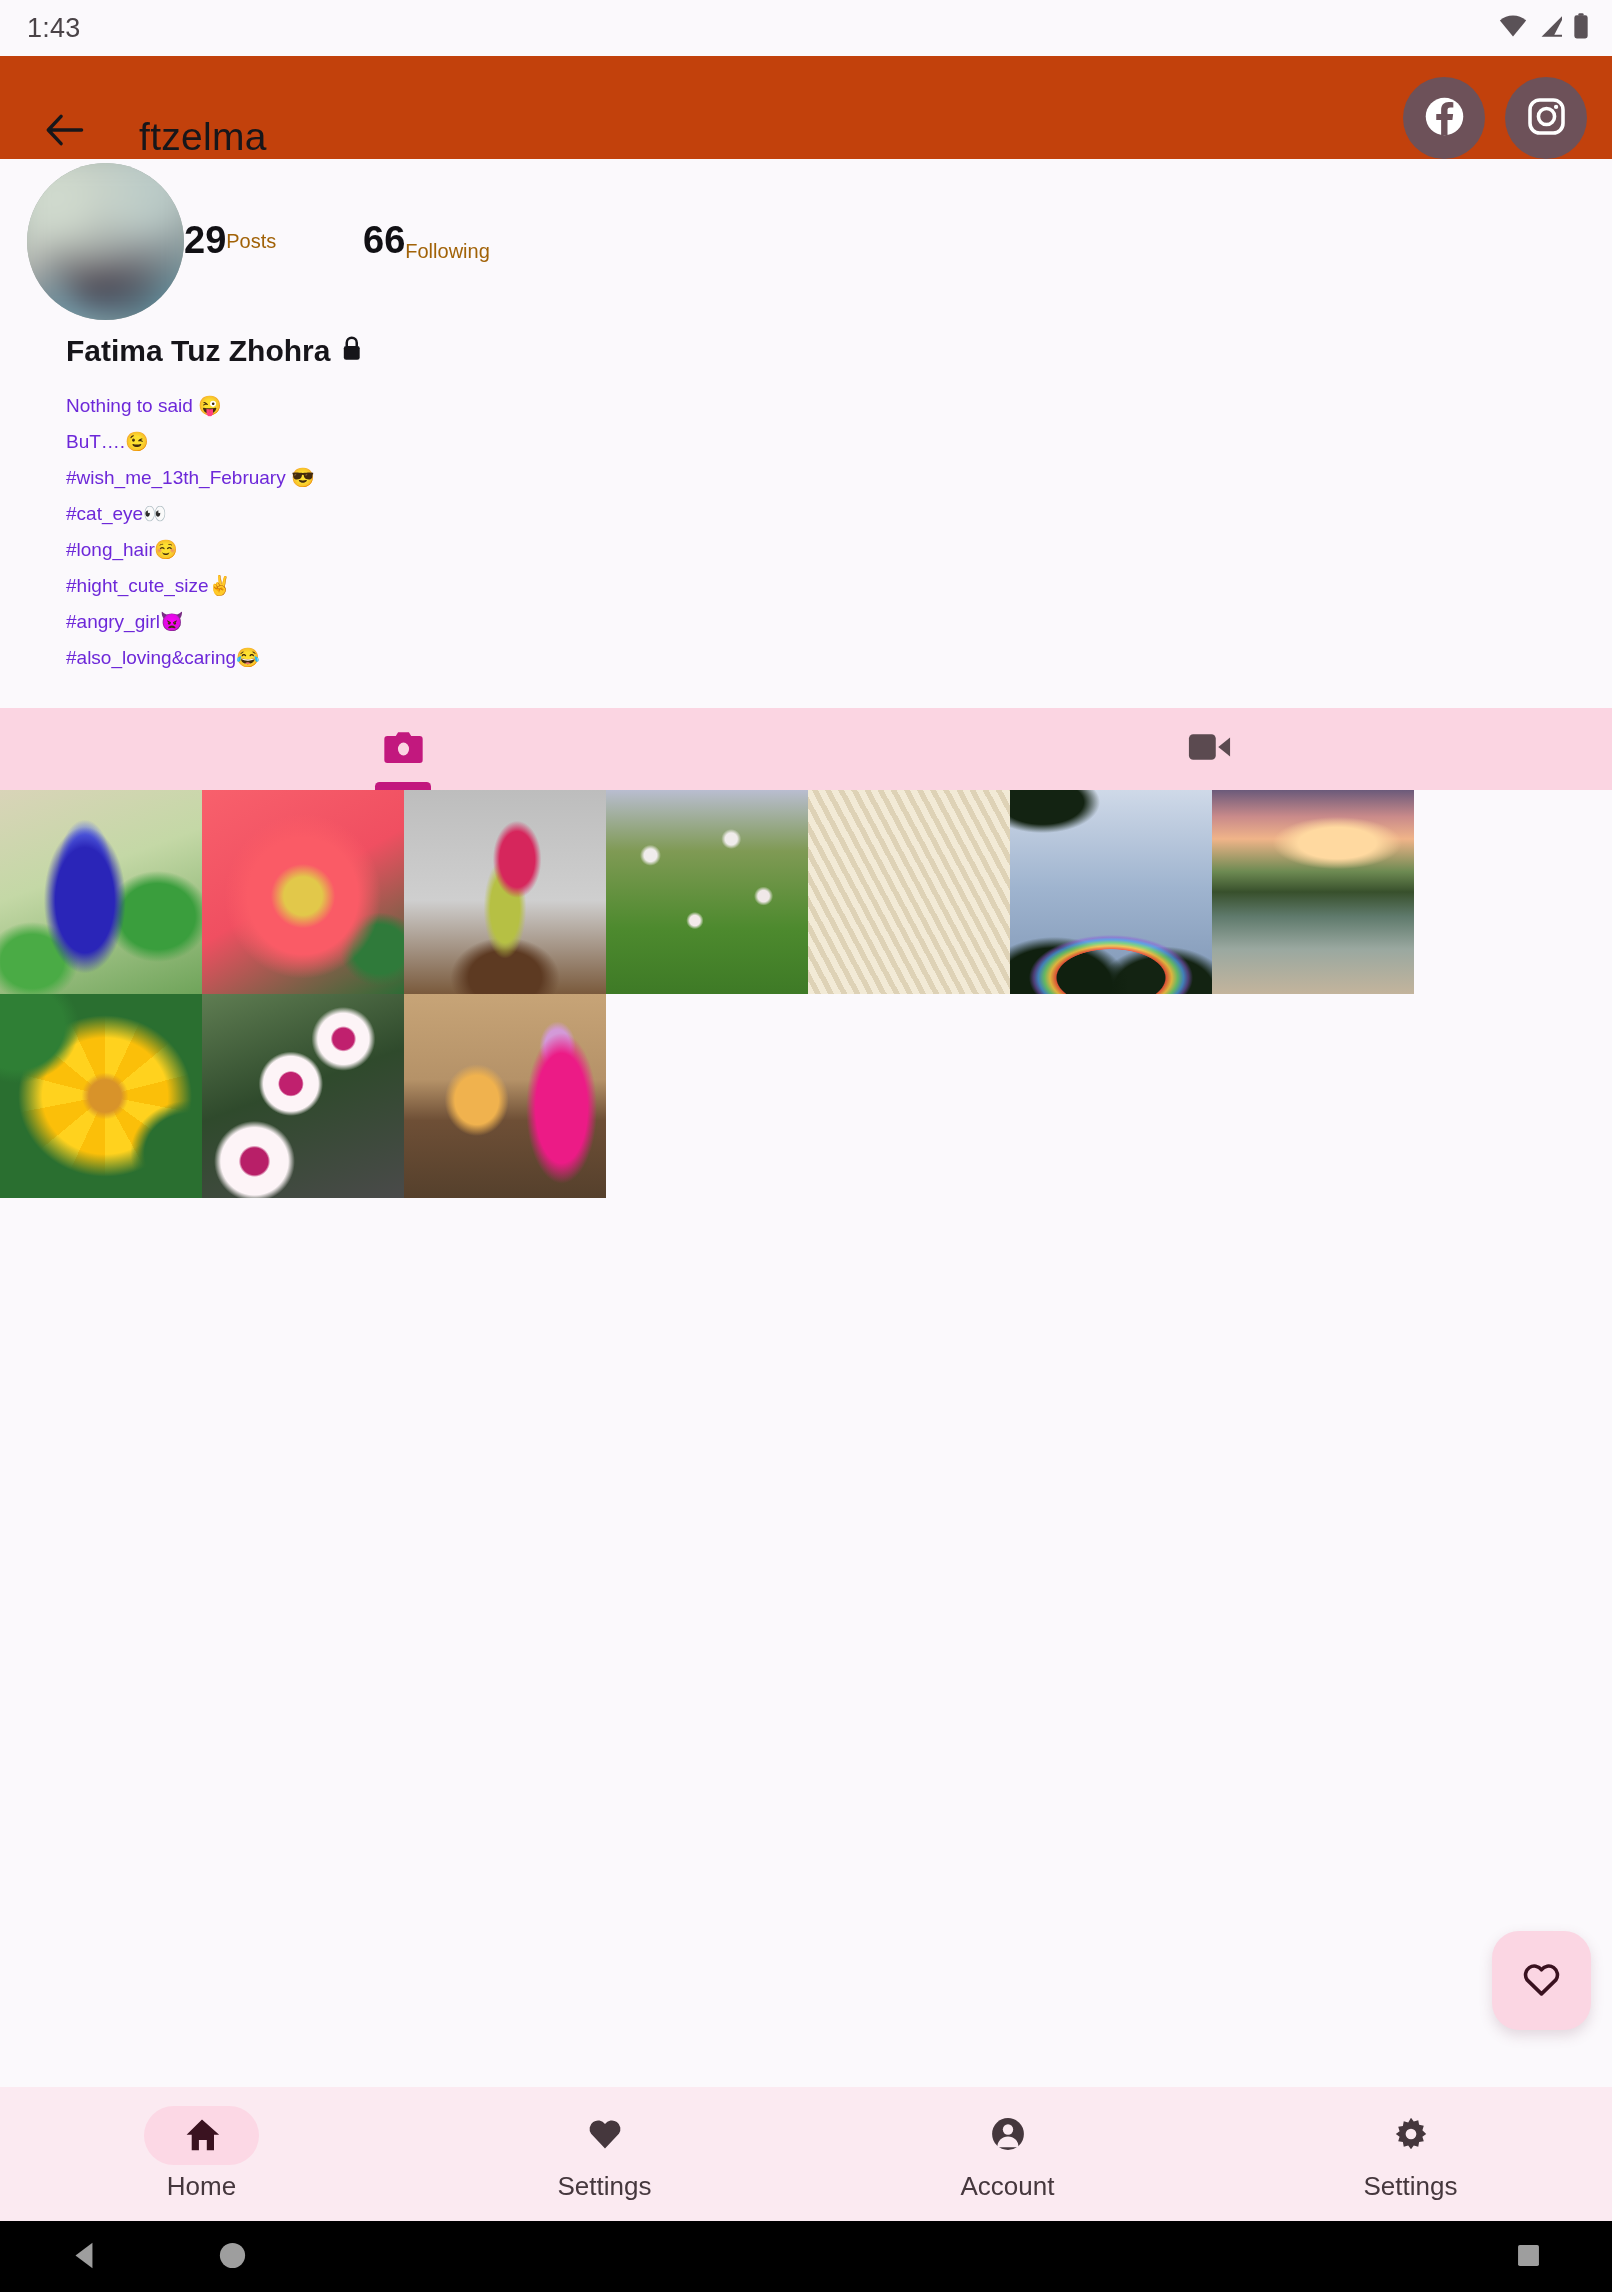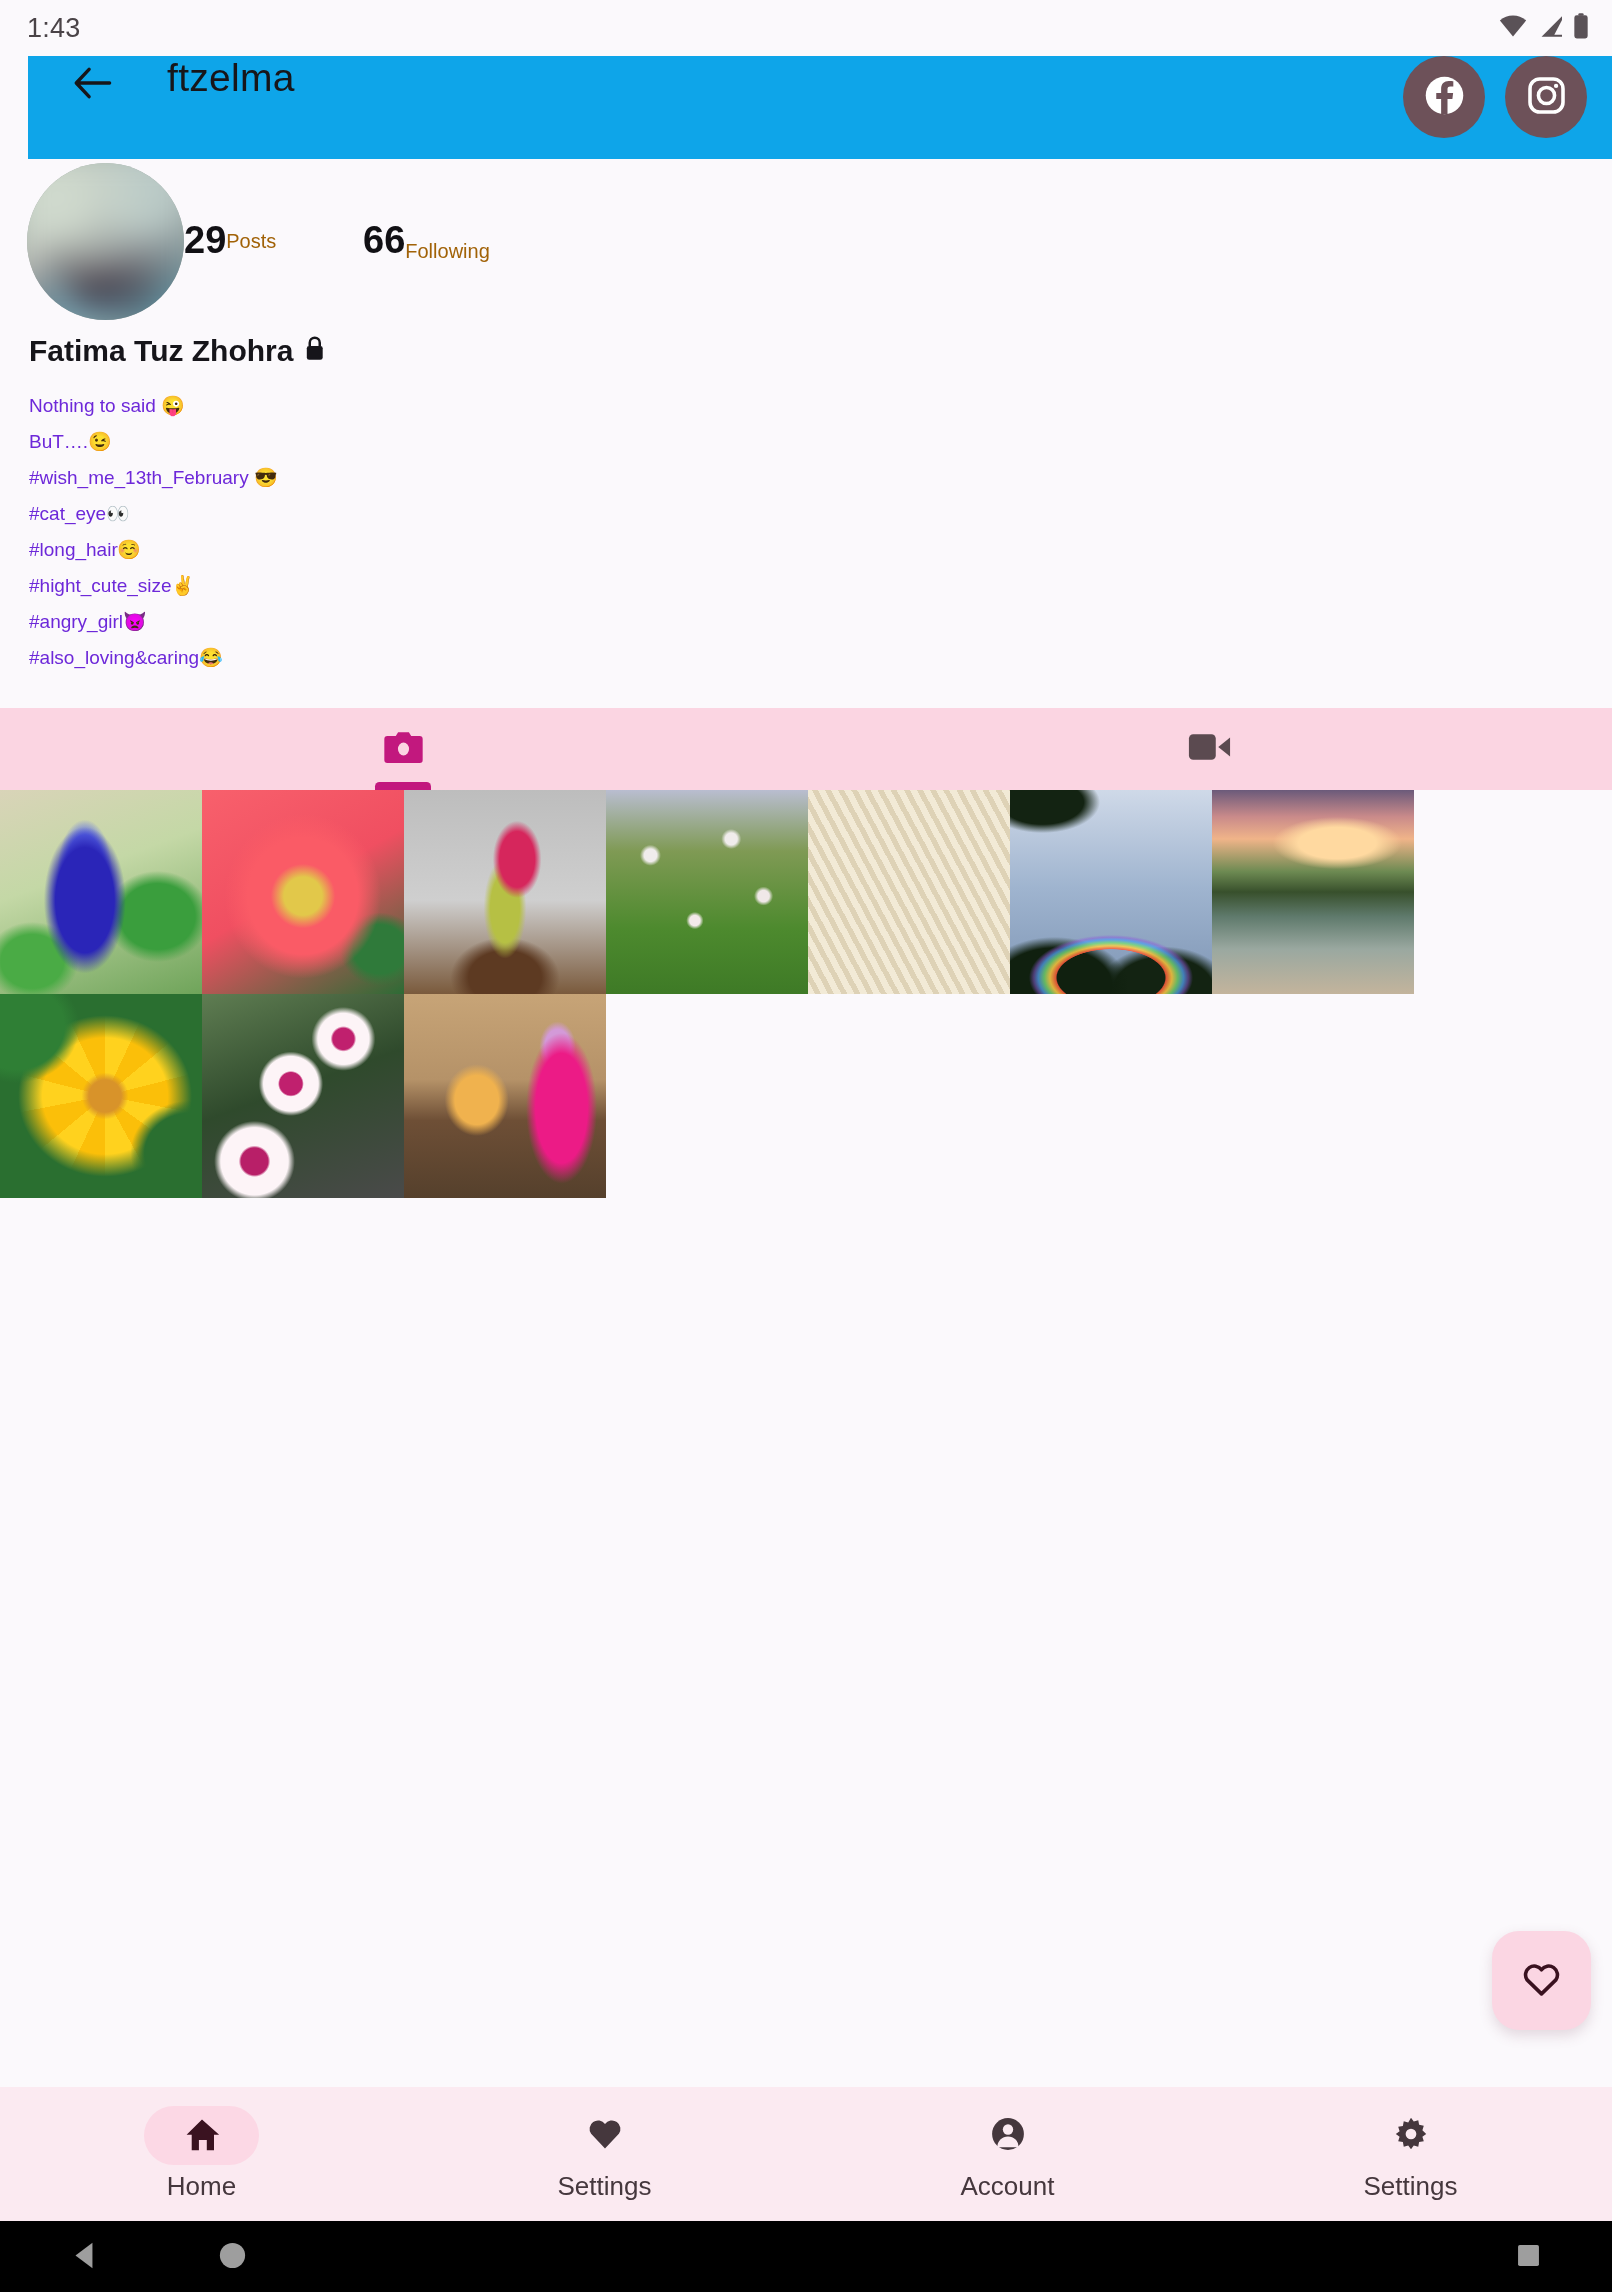--- a/index.html
+++ b/index.html
@@ -20,24 +20,23 @@
     padding:0 23px 0 27px;
     background:#fbf9fc;
   }
   .status-time { font-size:27px; color:#4a4347; letter-spacing:0.2px; }
   .status-icons { display:flex; align-items:center; gap:9px; }
 
   
   .appbar {
     height:103px;
     display:flex;
-    align-items:flex-start;
+    align-items:flex-end;
     padding:0 25px 0 36px;
-    background:#0ea5e9;
-    margin-left:28px;
+    background:#c2410c;
   }
   .back-btn {
     width:56px; height:56px;
     display:flex; align-items:center; justify-content:center;
     flex:0 0 auto;
   }
   .appbar-title {
     font-size:39px;
     color:#17161a;
     margin-left:47px;
@@ -82,21 +81,21 @@
     flex:1 1 0;
     text-align:center;
     display:flex; flex-direction:row; align-items:center;
   }
   .stat.posts { flex:0 0 auto; width:179px; }
   .stat.following { align-items:flex-end; }
   .stat-num { font-size:38px; font-weight:700; color:#111014; line-height:1.15; }
   .stat-label { font-size:20px; color:#a16207; margin-top:1px; }
 
   
-  .bio { padding:23px 30px 0 29px; }
+  .bio { padding:23px 30px 0 29px;margin-left:37px; }
   .bio-name {
     font-size:30px; font-weight:700; color:#16151a;
     display:flex; align-items:center; gap:10.7px;
     margin-bottom:19.7px;
   }
   .bio-line {
     font-size:19px;
     color:#6d28d9;
     line-height:36px;
     white-space:pre;

